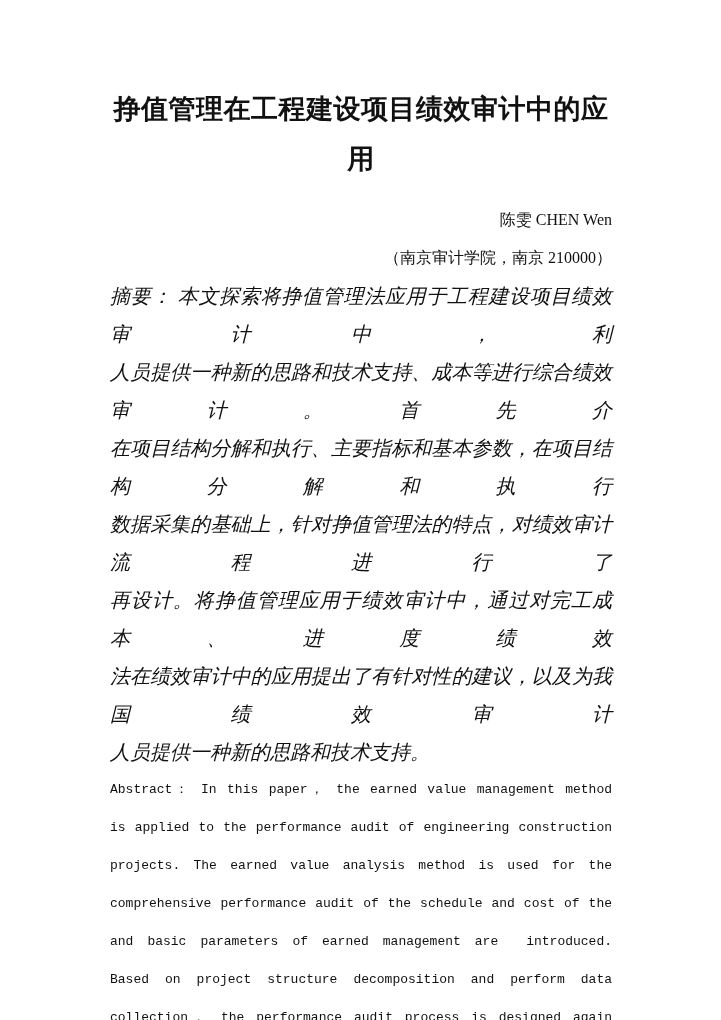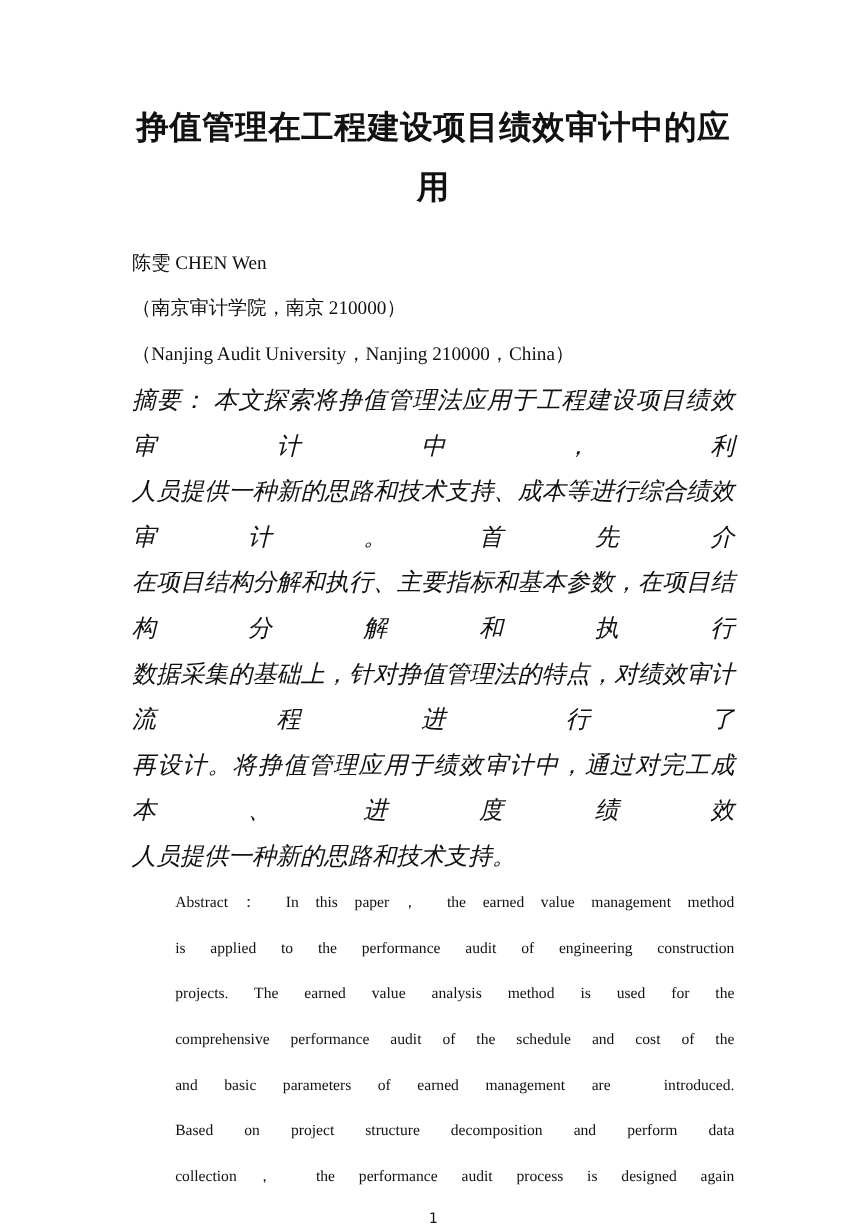--- a/index.html
+++ b/index.html
@@ -24,50 +24,49 @@
   .title {
     margin: 0;
     font-size: 27px;
     line-height: 50px;
     font-weight: bold;
     letter-spacing: 0.5px;
   }
   .title .line {
     text-align: right;
     text-align-last: center;
-    font-family: Liberation Mono, monospace;
   }
   .author-block {
     margin-top: 17px;
+    text-align: right;
   }
   .bodyline {
     font-size: 16px;
     line-height: 38px;
     white-space: pre-wrap;
   }
   .line {
     white-space: pre-wrap;
   }
   .para-cn .line {
     font-size: 20px;
     line-height: 38px;
     text-align: justify;
     text-align-last: justify;
     font-style: italic;
   }
   .para-cn .line.last {
     text-align-last: left;
   }
   .para-en .line {
-    font-family: Liberation Serif, serif;
+    font-family: Liberation Mono, monospace;
     font-size: 13px;
     line-height: 38px;
     text-align: justify;
     text-align-last: justify;
-    margin-left: 36px;
   }
   .pagenum {
     margin-top: 2px;
     line-height: 28px;
     font-size: 12px;
     text-align: center;
     font-family: "DejaVu Sans Mono", "Liberation Mono", monospace;
   }
 </style>
 </head>
@@ -75,29 +74,29 @@
 
 <div class="page">
   <h1 class="title">
       <div class="line">挣值管理在工程建设项目绩效审计中的应</div>
       <div class="line last">用</div>
     </h1>
 
   <div class="author-block">
     <div class="bodyline">陈雯 CHEN Wen</div>
     <div class="bodyline">（南京审计学院，南京 210000）</div>
-    <div class="bodyline">（Nanjing Audit University，Nanjing 210000，China）</div>
   </div>
 
   <div class="para-cn">
       <div class="line">摘要： 本文探索将挣值管理法应用于工程建设项目绩效审计中，利</div>
       <div class="line">人员提供一种新的思路和技术支持、成本等进行综合绩效审计。首先介</div>
       <div class="line">在项目结构分解和执行、主要指标和基本参数，在项目结构分解和执行</div>
       <div class="line">数据采集的基础上，针对挣值管理法的特点，对绩效审计流程进行了</div>
       <div class="line">再设计。将挣值管理应用于绩效审计中，通过对完工成本、进度绩效</div>
+      <div class="line">法在绩效审计中的应用提出了有针对性的建议，以及为我国绩效审计</div>
       <div class="line last">人员提供一种新的思路和技术支持。</div>
     </div>
 
   <div class="para-en">
       <div class="line">Abstract： In this paper， the earned value management method</div>
       <div class="line">is applied to the performance audit of engineering construction</div>
       <div class="line">projects. The earned value analysis method is used for the</div>
       <div class="line">comprehensive performance audit of the schedule and cost of the</div>
       <div class="line">and basic parameters of earned management are  introduced.</div>
       <div class="line">Based on project structure decomposition and perform data</div>

